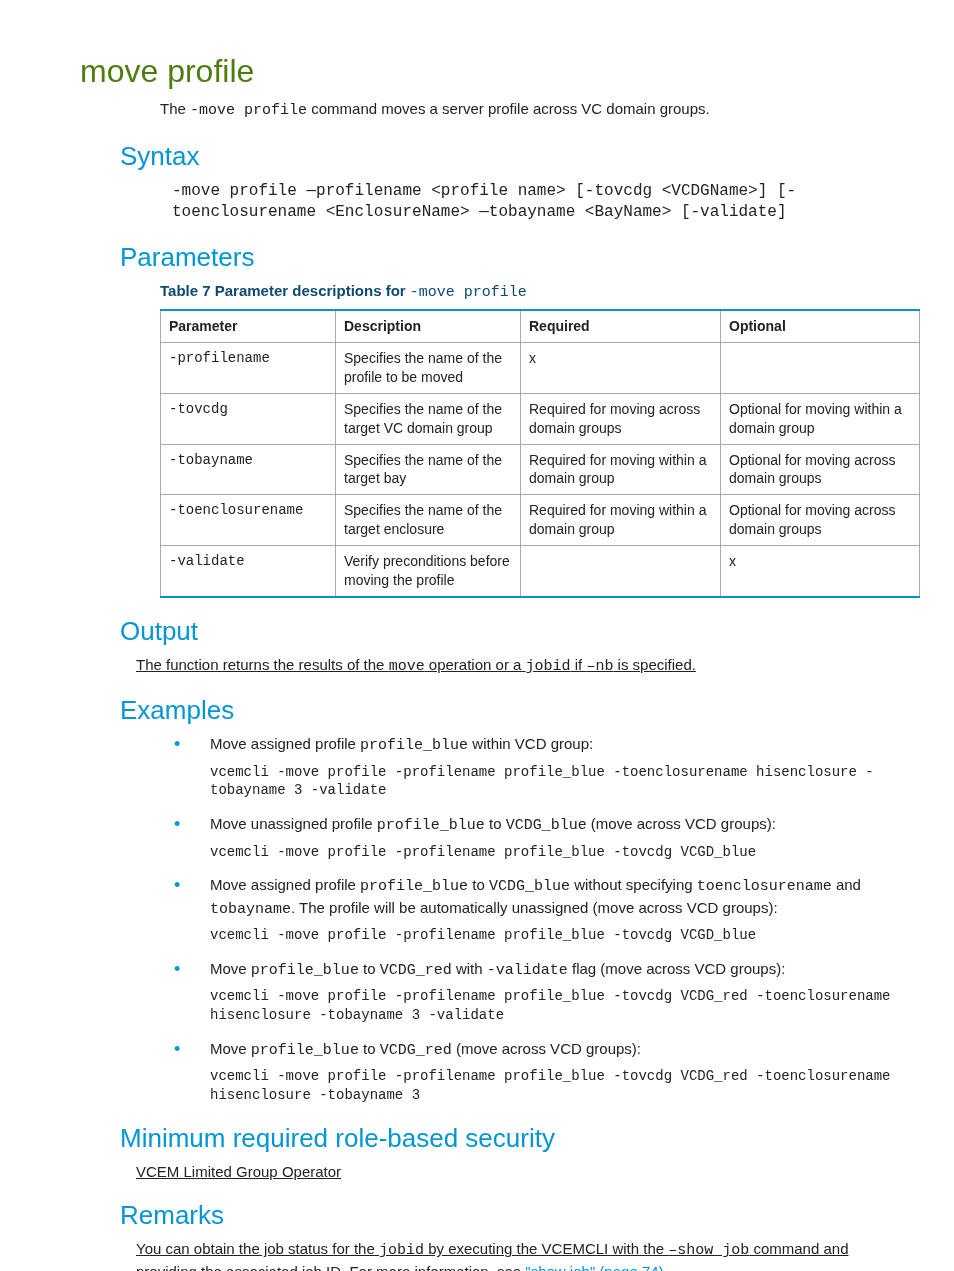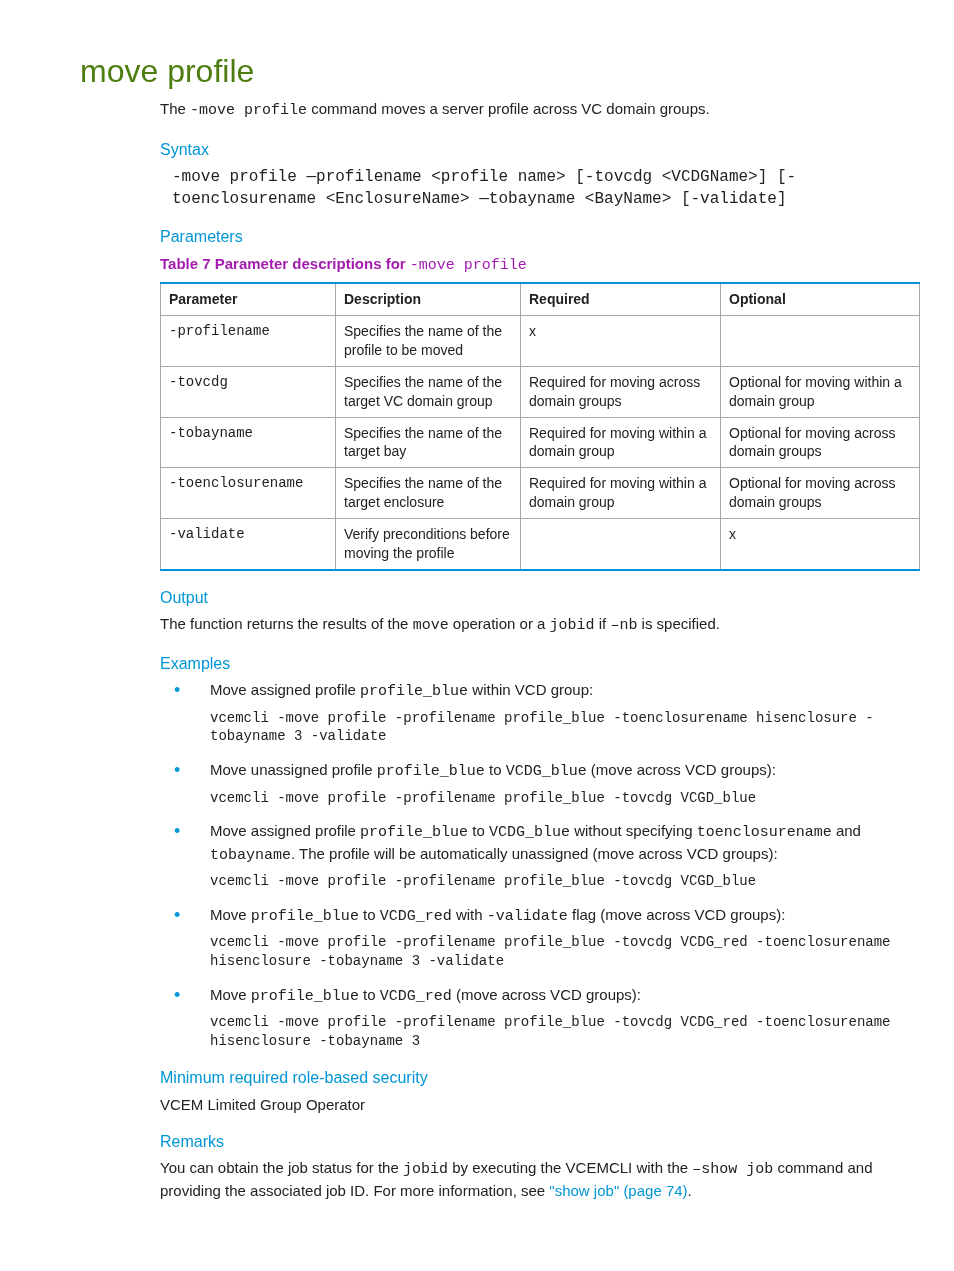--- a/index.html
+++ b/index.html
@@ -18,36 +18,36 @@
     color: #4d7c0f;
     font-weight: 300;
     font-size: 32px;
     margin-left: 28px;
     margin-bottom: 6px;
   }
   .intro { margin-left: 108px; margin-bottom: 18px; }
   h2.section {
     color: #0096d6;
     font-weight: 300;
-    font-size: 16px;
-    margin-left: 108px;
+    font-size: 26px;
+    margin-left: 68px;
     margin-top: 16px;
     margin-bottom: 6px;
   }
-  .body-text { margin-left: 108px; margin-bottom: 4px; }
+  .body-text { margin-left: 84px; margin-bottom: 4px; text-decoration: underline; }
   pre.syntax {
     font-family: "Courier New", monospace;
     font-size: 16px;
     margin-left: 120px;
     white-space: pre-wrap;
     word-break: break-word;
     margin-bottom: 8px;
   }
   .table-caption {
-    color: #a21caf;
+    color: #0c4a6e;
     font-weight: 600;
     font-size: 15px;
     margin-left: 108px;
     margin-top: 4px;
     margin-bottom: 6px;
   }
   .table-caption .mono { font-family: "Courier New", monospace; font-weight: 400; }
   table.params {
     border-collapse: collapse;
     margin-left: 108px;

